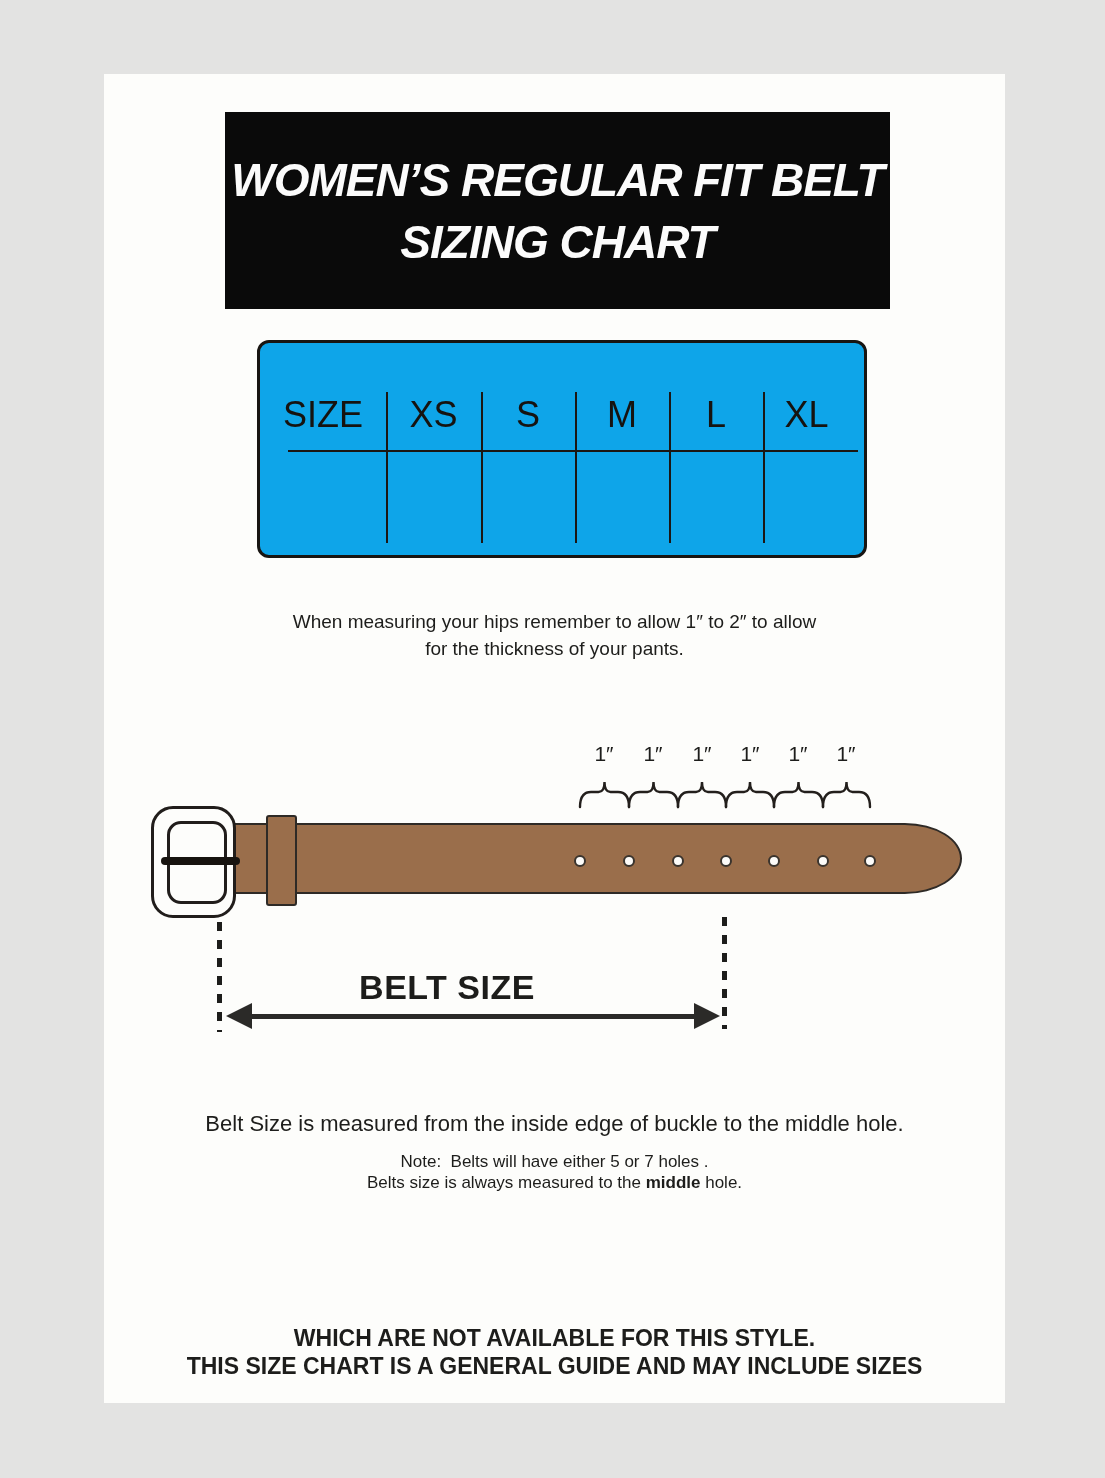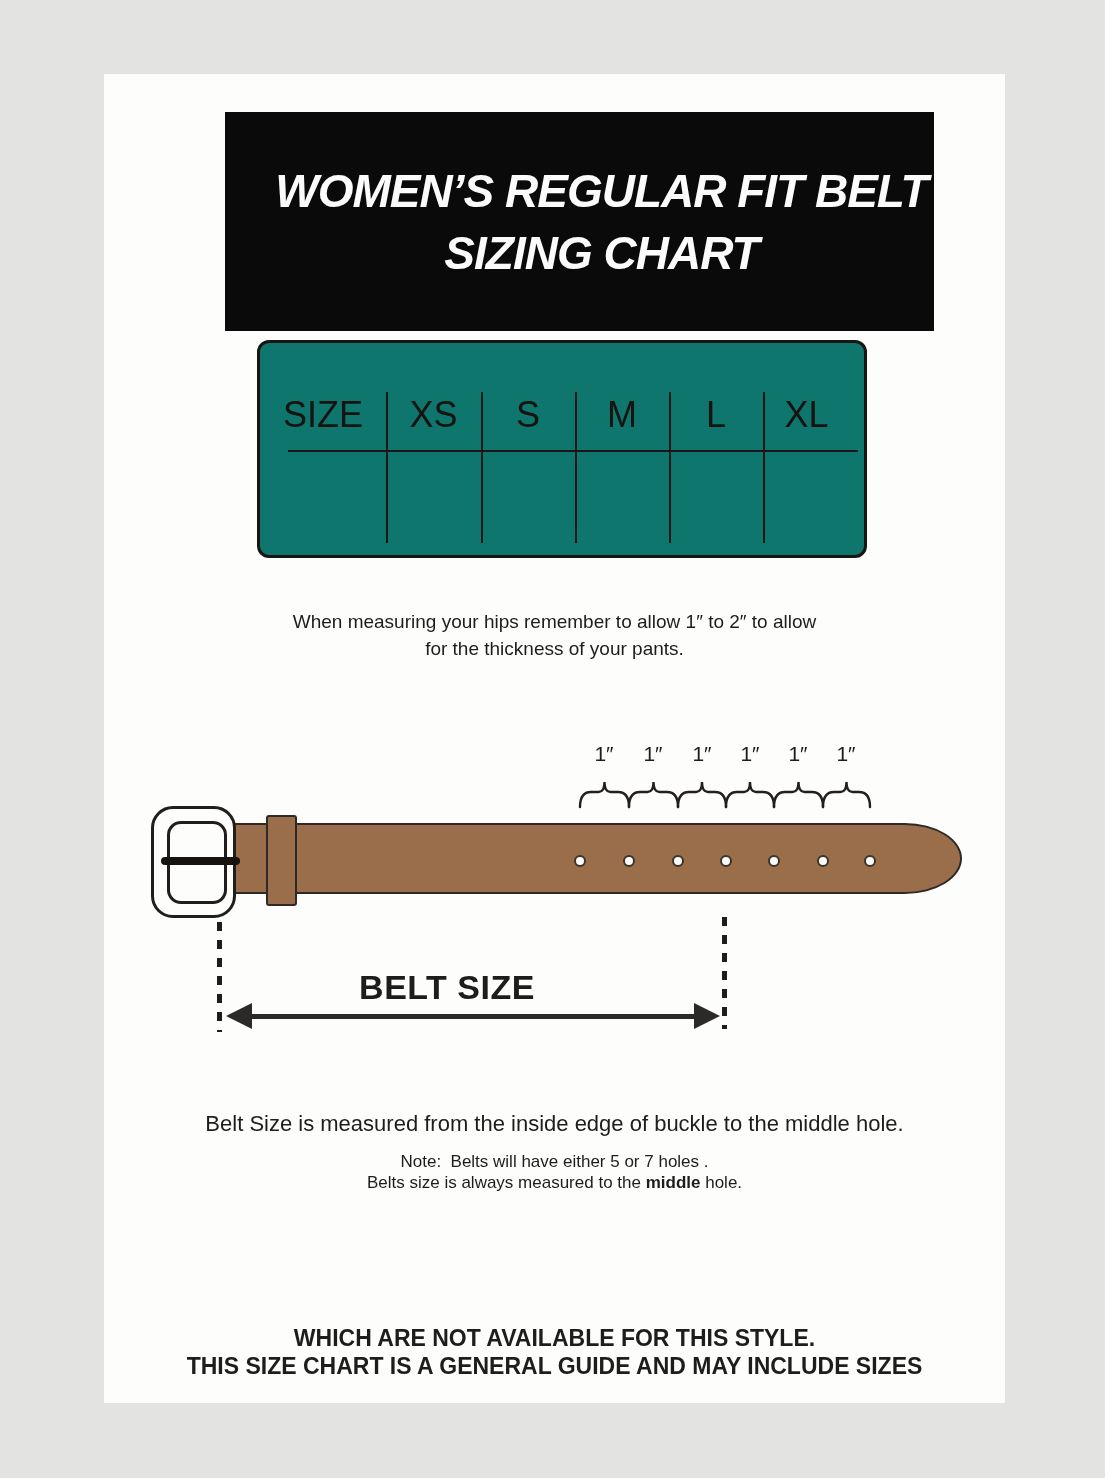--- a/index.html
+++ b/index.html
@@ -1,24 +1,24 @@
 <!DOCTYPE html>
 <html><head>
 <meta charset="utf-8">
 <style>
   html,body{margin:0;padding:0;background:#cfcfcf;}
   .stage{position:relative;width:1105px;height:1478px;background:#E3E3E2;overflow:hidden;
          font-family:"Liberation Sans","DejaVu Sans",sans-serif;color:#1D1D1B;}
   .abs{position:absolute;}
   .card{left:104px;top:74px;width:901px;height:1329px;background:#FDFDFB;}
-  .banner{left:225px;top:112px;width:665px;height:219px;background:#0A0A0A;
-          display:flex;flex-direction:column;justify-content:center;align-items:center;padding-left:44px;}
+  .banner{left:225px;top:112px;width:665px;height:197px;background:#0A0A0A;
+          display:flex;flex-direction:column;justify-content:center;align-items:center;}
   .banner div{color:#FBFBFB;font-weight:bold;font-style:italic;font-size:46px;
               line-height:62px;letter-spacing:-1px;white-space:nowrap;}
-  .size-table{left:257px;top:340px;width:610px;height:218px;background:#0f766e;
+  .size-table{left:257px;top:340px;width:610px;height:218px;background:#0ea5e9;
               border:3px solid #181512;border-radius:12px;box-sizing:border-box;}
   .tline{background:#1b1714;}
   .vline{width:2px;top:49px;height:151px;}
   .hline{left:28px;width:570px;top:107px;height:2px;}
   .trow{left:0;width:604px;height:46px;display:flex;}
   .trow span{display:block;text-align:center;font-size:36px;line-height:46px;color:#161310;}
   .c0{width:126px;} .c1{width:95px;} .c2{width:94px;} .c3{width:94px;} .c4{width:94px;} .c5{width:87px;}
   .hip-note{left:104px;top:608px;width:901px;text-align:center;font-size:19px;line-height:27px;}
   .strap{left:222px;top:823px;width:740px;height:71px;background:#9A6E4B;
          border:2px solid #2E2A26;box-sizing:border-box;

